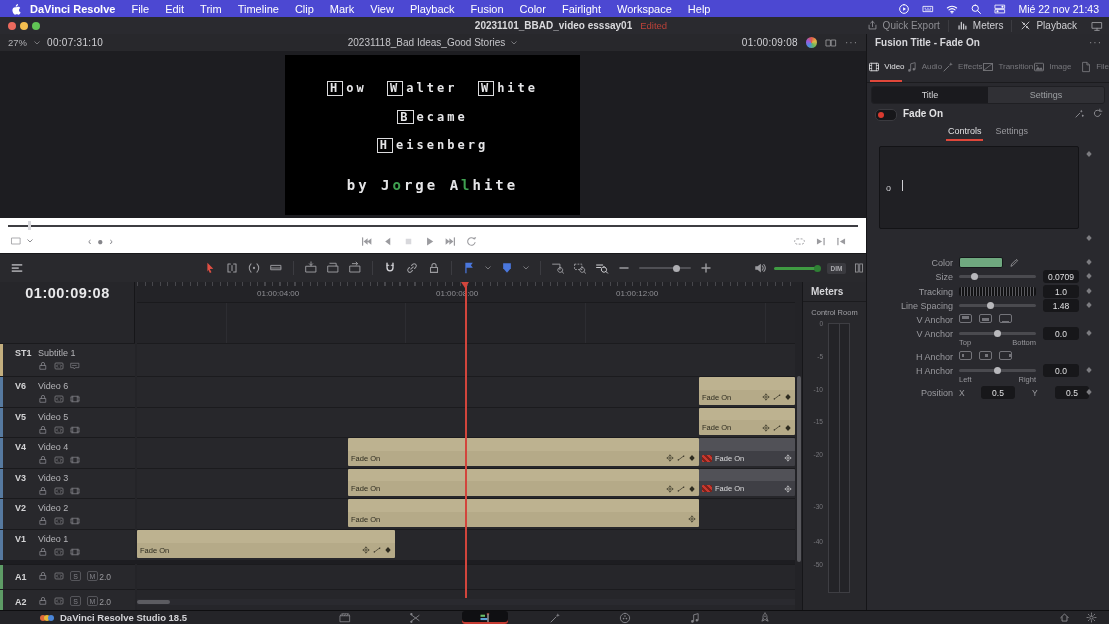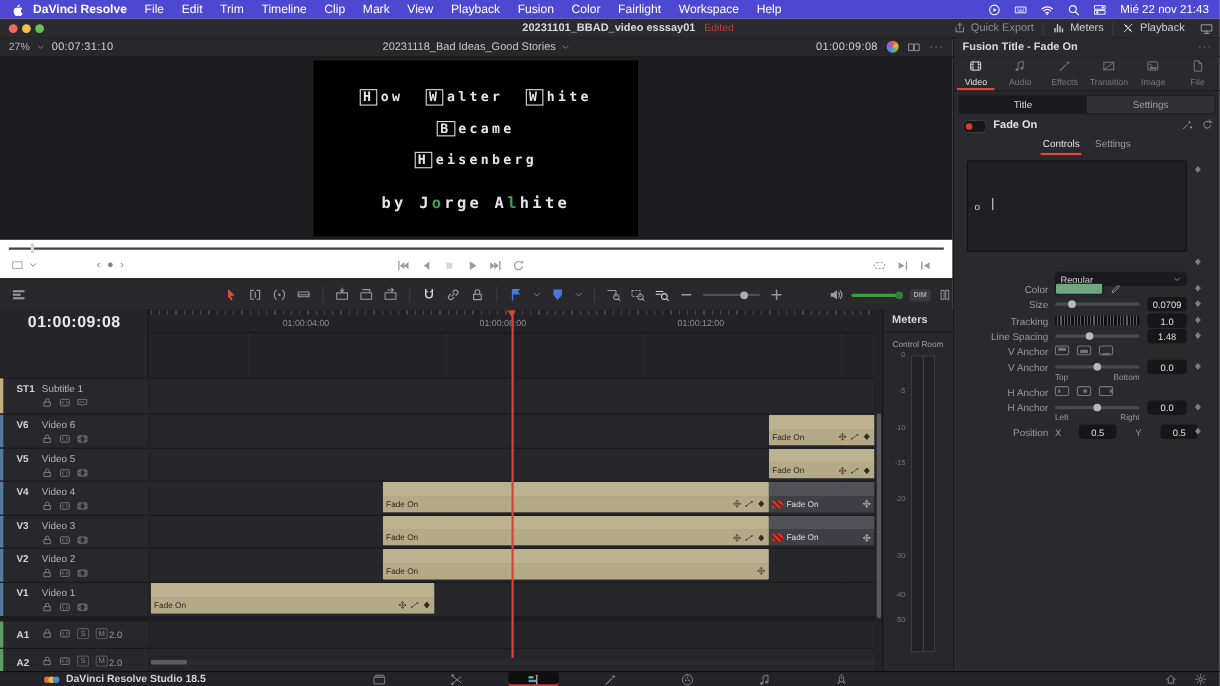--- a/index.html
+++ b/index.html
@@ -137,22 +137,22 @@
   .meters .room{position:absolute;left:0;top:26px;width:100%;text-align:center;font-size:7.5px;color:#a0a0a5;}
   .mnum{position:absolute;left:0;width:20px;text-align:right;font-size:6.5px;color:#77777c;transform:translateY(-50%);}
   .mbars{position:absolute;left:25px;top:41px;width:22px;height:270px;border:1px solid #3e3e43;
          background:#232327;box-sizing:border-box;}
   .mbars .mid{position:absolute;left:50%;top:0;bottom:0;width:1px;background:#3e3e43;}
 
   
   .inspector{position:absolute;left:866px;top:51px;width:243px;height:559px;background:#29292e;
              border-left:1px solid #151518;box-sizing:border-box;}
   .itabs{position:absolute;left:0;top:0;width:100%;height:31px;border-bottom:1px solid #1b1b1e;display:flex;}
-  .itab{flex:1;position:relative;display:flex;flex-direction:column;align-items:center;
-        justify-content:center;gap:4px;color:#77777c;font-size:8px;}
+  .itab{flex:1;position:relative;display:flex;flex-direction:row;align-items:center;
+        justify-content:flex-end;gap:4px;color:#77777c;font-size:8px;}
   .itab.active{color:#e0e0e2;}
   .itab.active::after{content:'';position:absolute;bottom:0;left:3px;right:3px;height:2px;background:#e0473a;}
   .segmented{position:absolute;left:4px;right:4px;top:35px;height:16px;display:flex;border-radius:3px;
              overflow:hidden;border:1px solid #1f1f23;}
   .seghalf{flex:1;display:flex;align-items:center;justify-content:center;font-size:9px;
            background:#303035;color:#9da0a3;}
   .seghalf.active{background:#1a1a1e;color:#d6d6d9;}
   .faderow{position:absolute;left:0;top:55px;width:100%;height:17px;}
   .toggle{position:absolute;left:8px;top:3px;width:20px;height:10px;border-radius:5px;background:#17171a;
           border:1px solid #3a3a3f;}
@@ -1076,31 +1076,20 @@
         </span>
     </div>
     <div class="ctabs" id="insp-ctabs">
         <span class="ctab active">Controls</span>
         <span class="ctab">Settings</span>
       </div>
     <div class="textbox">
       <span class="tv">o</span>
       <span class="caret"></span>
     </div>
-    <div class="irow" style="top:196px">
-      <span class="dropdown">
-        <span>Regular</span>
-        <span class="spacer"></span>
-        <span class="ic s8 dim">
-            <svg viewBox="0 0 16 16">
-              <path d="M3.5 5.5 8 10l4.5-4.5" fill="none" stroke="currentColor" stroke-width="1.8" stroke-linecap="round" stroke-linejoin="round"></path>
-            </svg>
-          </span>
-      </span>
-    </div>
     <div id="insp-controls">
         <span class="kf ic s8" style="top: 99px;">
           <svg viewBox="0 0 16 16">
             <path d="M8 1.8 13.4 8 8 14.2 2.6 8z" fill="currentColor"></path>
           </svg>
         </span>
         <span class="kf ic s8" style="top: 183px;">
           <svg viewBox="0 0 16 16">
             <path d="M8 1.8 13.4 8 8 14.2 2.6 8z" fill="currentColor"></path>
           </svg>

